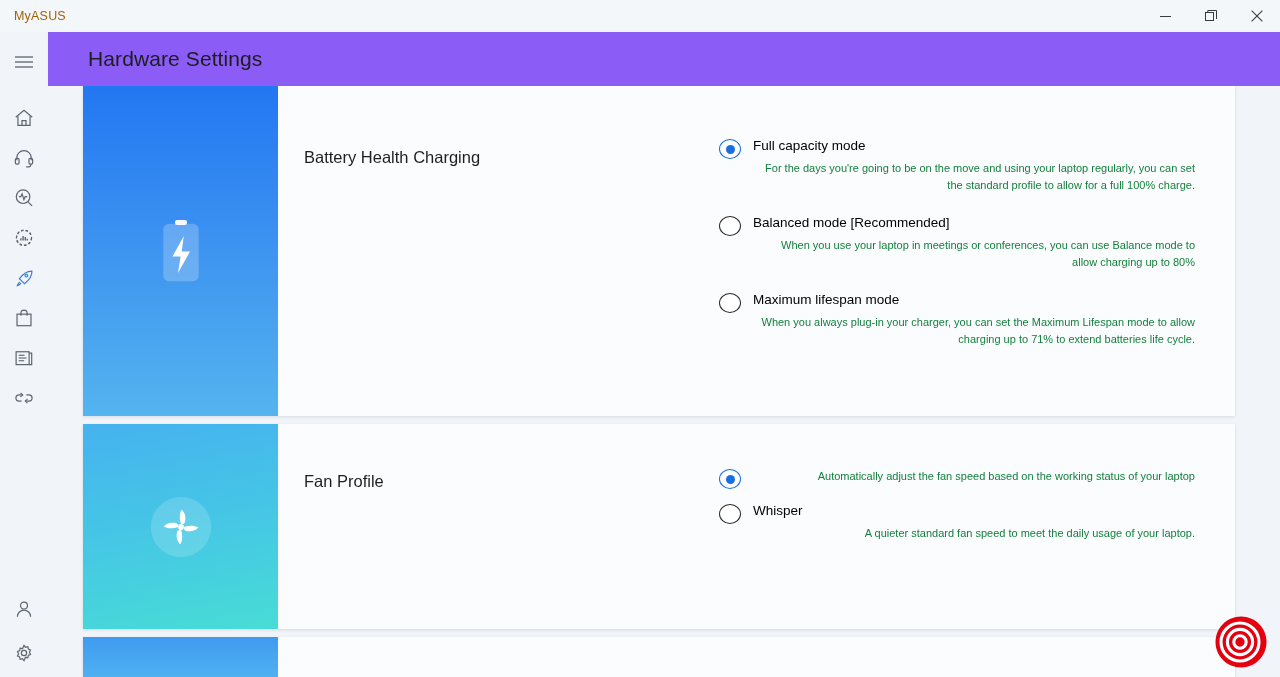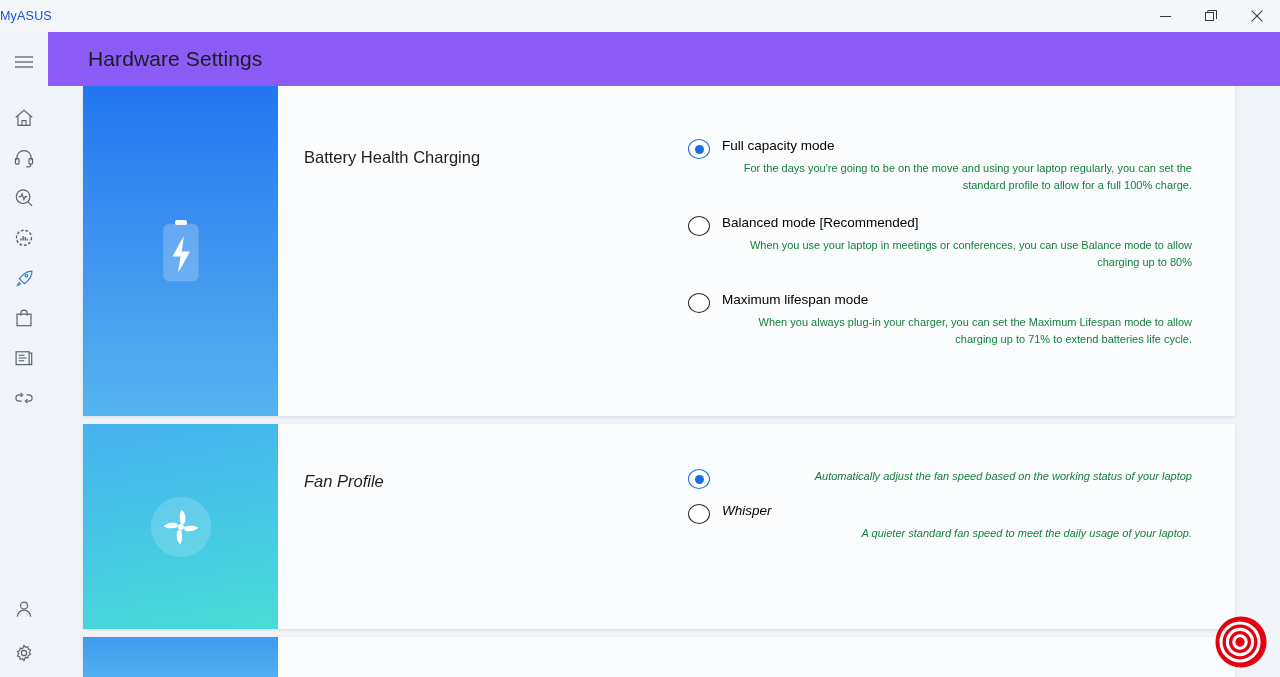--- a/index.html
+++ b/index.html
@@ -16,23 +16,23 @@
   
   .titlebar {
     position: absolute;
     top: 0; left: 0;
     width: 1280px; height: 32px;
     background: #f4f7fa;
     display: flex;
     align-items: center;
   }
   .app-title {
-    margin-left: 0;
+    margin-left: 14px;
     font-size: 12.5px;
-    color: #1d4ed8;
+    color: #a16207;
     letter-spacing: .2px;
   }
   .win-controls {
     position: absolute;
     right: 0; top: 0;
     height: 32px;
     display: flex;
   }
   .win-btn {
     width: 46px; height: 32px;
@@ -116,20 +116,21 @@
     background: linear-gradient(170deg, #46b2ef 0%, #45c9e4 55%, #48dcd6 100%);
   }
   .thumb-third {
     background: linear-gradient(180deg, #3f9bf0 0%, #4fb0f1 100%);
   }
 
   .card-body {
     flex: 1 1 auto;
     display: flex;
     padding: 0;
+    gap: 31px;
   }
   .card-desc {
     flex: 0 0 410px;
     padding: 62px 30px 20px 26px;
   }
   .card-desc.fan { padding-top: 48px; }
   .card-heading {
     font-size: 16.5px;
     font-weight: 400;
     color: #1f1f1f;
@@ -373,21 +374,21 @@
           <div class="option-texts">
             <div class="option-label">Maximum lifespan mode</div>
             <div class="option-sub">When you always plug-in your charger, you can set the Maximum Lifespan mode to allow charging up to 71% to extend batteries life cycle.</div>
           </div>
         </div>
 
       </div>
     </div>
   </section>
 
-  <section class="card" style="height:205px;font-style:italic;">
+  <section class="card" style="height:205px;">
     <div class="card-thumb thumb-fan">
       <svg class="fan-glyph" viewBox="0 0 76 76">
         <circle cx="38" cy="38" r="29" fill="#ffffff" opacity=".16" stroke="#ffffff" stroke-width="2.2"></circle>
         <g fill="#ffffff">
           <path d="M38 35.2c-1.6-5.2-1.8-10.4.6-14.4 3.4 2.6 4.4 7.4 3.4 12.2-.6 1.6-2.4 2.6-4 2.2z"></path>
           <path d="M40.8 38c5.2-1.6 10.4-1.8 14.4.6-2.6 3.4-7.4 4.4-12.2 3.4-1.6-.6-2.6-2.4-2.2-4z"></path>
           <path d="M38 40.8c1.6 5.2 1.8 10.4-.6 14.4-3.4-2.6-4.4-7.4-3.4-12.2.6-1.6 2.4-2.6 4-2.2z"></path>
           <path d="M35.2 38c-5.2 1.6-10.4 1.8-14.4-.6 2.6-3.4 7.4-4.4 12.2-3.4 1.6.6 2.6 2.4 2.2 4z"></path>
           <circle cx="38" cy="38" r="2.9"></circle>
         </g>

